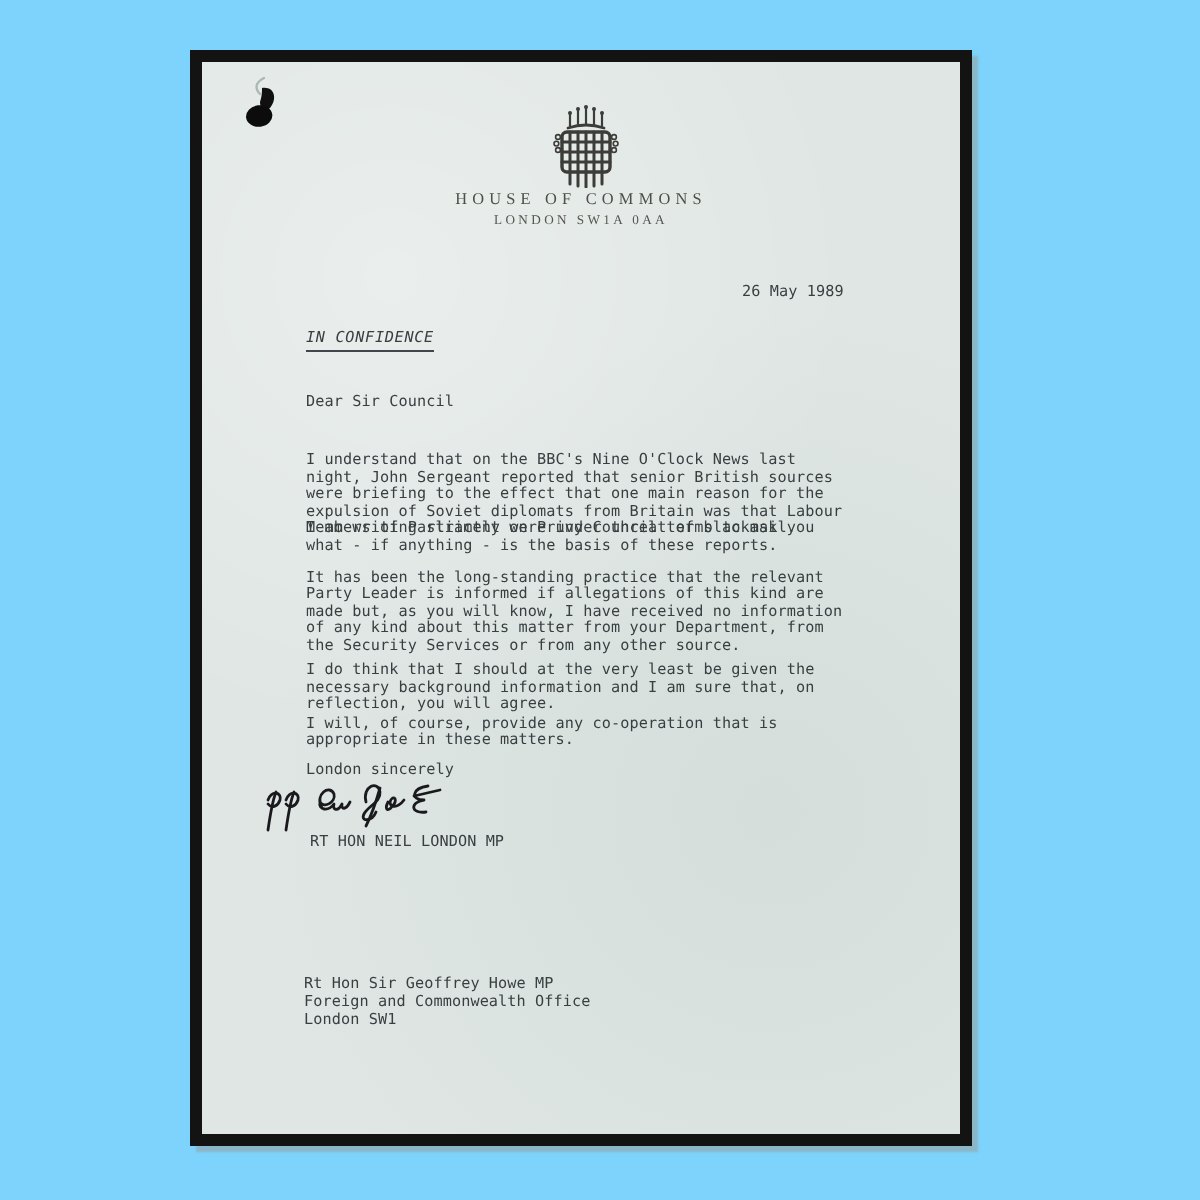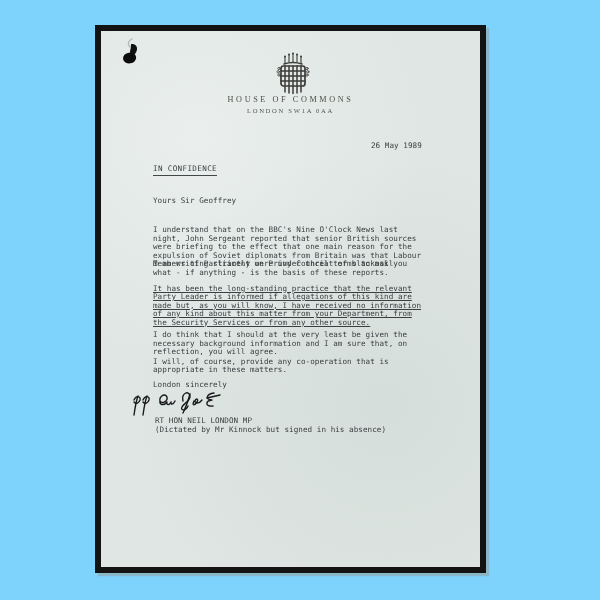--- a/index.html
+++ b/index.html
@@ -17,27 +17,27 @@
          color:#393e41;white-space:pre-line;letter-spacing:0.05px;}
   .org-name{left:0;right:0;top:64px;text-align:center;
             font-family:"Liberation Serif", serif;font-size:8.2px;letter-spacing:2.6px;
             color:#4e4e48;}
   .org-address{left:0;right:0;top:75.5px;text-align:center;
             font-family:"Liberation Serif", serif;font-size:6.6px;letter-spacing:1.7px;
             color:#55554f;}
   .office-print{left:41px;top:93px;font-family:"Liberation Serif", serif;
             font-size:8.4px;line-height:11.8px;color:#7e8884;white-space:pre-line;}
   .date{left:270px;top:111px;text-align:center;}
-  .classification{left:52px;top:134px;}
+  .classification{left:52px;top:134px;font-style:italic;}
   .classification span{display:inline-block;border-bottom:1px solid #40464a;
             padding-bottom:1px;letter-spacing:0.35px;}
   .salutation{left:52px;top:166px;}
   .para-1{left:52px;top:195px;}
   .para-2{left:52px;top:229px;}
-  .para-3{left:52px;top:253.5px;text-decoration:underline;}
+  .para-3{left:52px;top:253.5px;}
   .para-4{left:52px;top:300px;}
   .para-5{left:52px;top:326.5px;}
   .closing{left:52px;top:350px;}
   .sig{left:27px;top:358px;}
   .signatory{left:54px;top:386px;}
   .sig-note{left:54px;top:394.5px;}
   .recipient{left:51px;top:456px;line-height:9.2px;}
   .blot{left:21px;top:7px;}
   .emblem{left:175px;top:21px;}
 </style>
@@ -75,21 +75,21 @@
     </svg>
 
     <div class="abs org-name">HOUSE OF COMMONS</div>
     <div class="abs org-address">LONDON SW1A 0AA</div>
 
 
     <div class="abs typew date">26 May 1989</div>
 
     <div class="abs typew classification"><span>IN CONFIDENCE</span></div>
 
-    <div class="abs typew salutation">Yours Sir Geoffrey</div>
+    <div class="abs typew salutation">Dear Sir Council</div>
 
     <div class="abs typew para-1">I understand that on the BBC's Nine O'Clock News last
 night, John Sergeant reported that senior British sources
 were briefing to the effect that one main reason for the
 expulsion of Soviet diplomats from Britain was that Labour
 Members of Parliament were under threat of blackmail.</div>
     <div class="abs typew para-2">I am writing strictly on Privy Council terms to ask you
 what - if anything - is the basis of these reports.</div>
     <div class="abs typew para-3">It has been the long-standing practice that the relevant
 Party Leader is informed if allegations of this kind are
@@ -113,16 +113,18 @@
         <path d="M33,15 C29,8 37,3 39,8 C40,12 34,15.5 32,12 C31,16 36,17 39,13 C38,16 41,17 43,13 C42.5,16 45,16 47,12"></path>
         <path d="M55,12 C53,4 61,1 62,7 C62.5,12 56,14 54,18 C52,22 58,22 60,17"></path>
         <path d="M62,5 C60,12 58,18 55,24"></path>
         <path d="M66,12 C64,16 66,17.5 69,13 C71,10 68,8.5 67,12 C67,15 71,15 74,11"></path>
         <path d="M86,4 C78,5 77,11 84,11 C77,12 77,18 85,17"></path>
         <path d="M79,9 L92,6"></path>
       </g>
     </svg>
 
     <div class="abs typew signatory">RT HON NEIL LONDON MP</div>
-    <div class="abs typew sig-note">(Dictated by Mr Kinnock but signed in his absence)</div>
 
+    <div class="abs typew recipient">Rt Hon Sir Geoffrey Howe MP
+Foreign and Commonwealth Office
+London SW1</div>
   </div>
 </div>
 
 </body></html>

